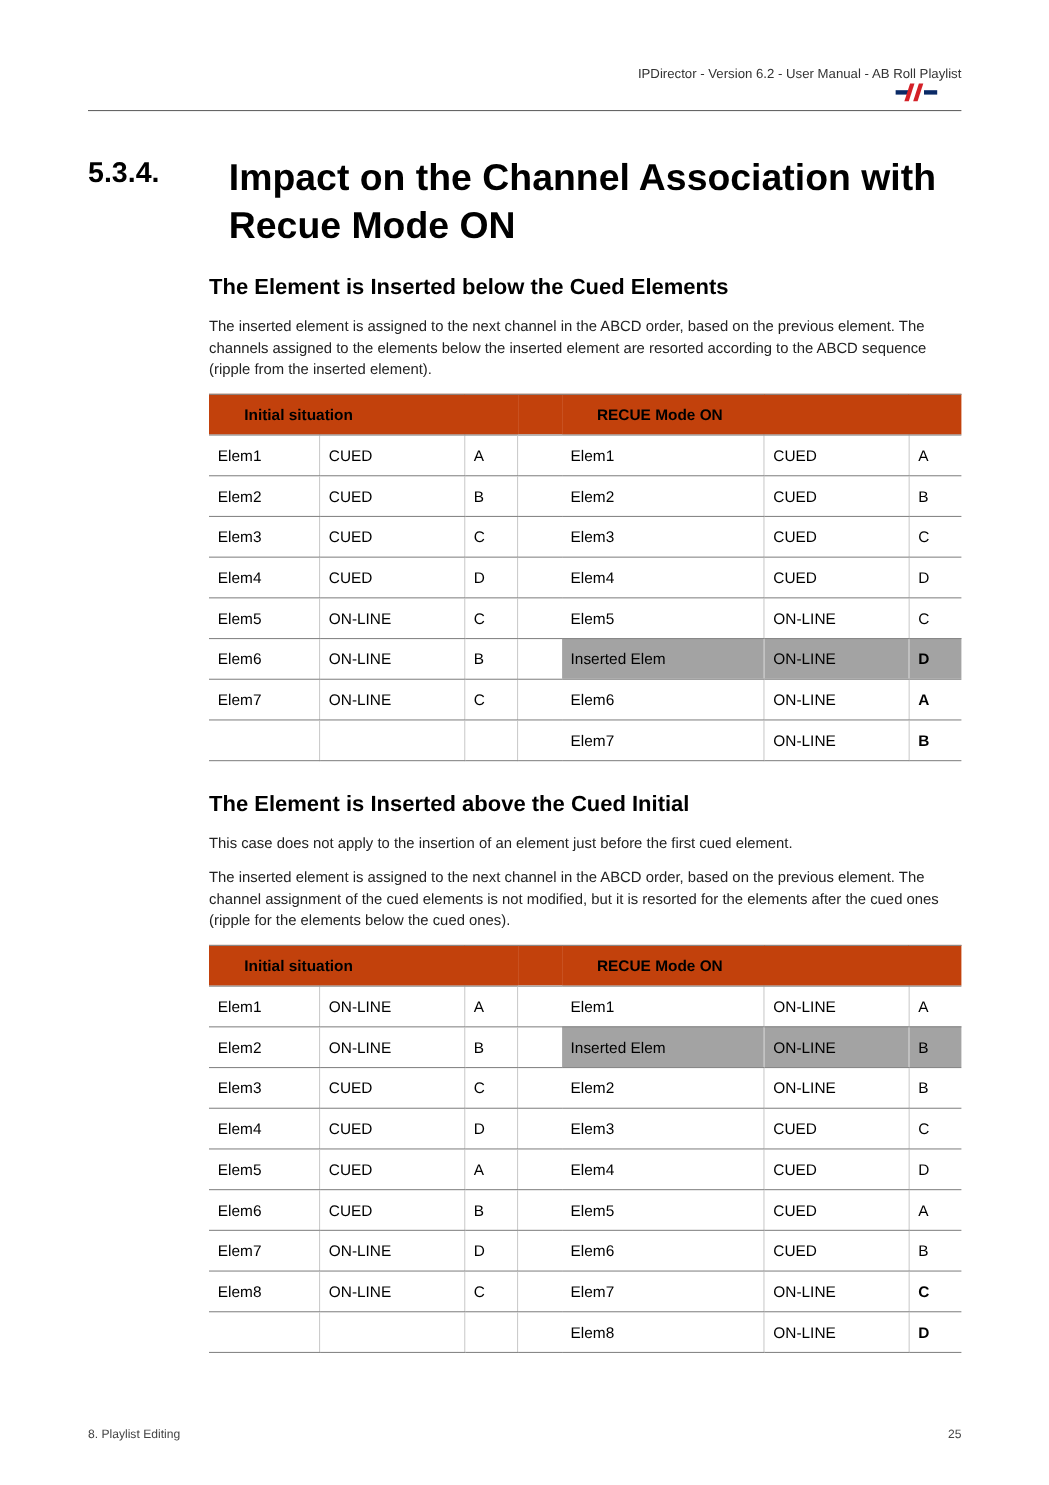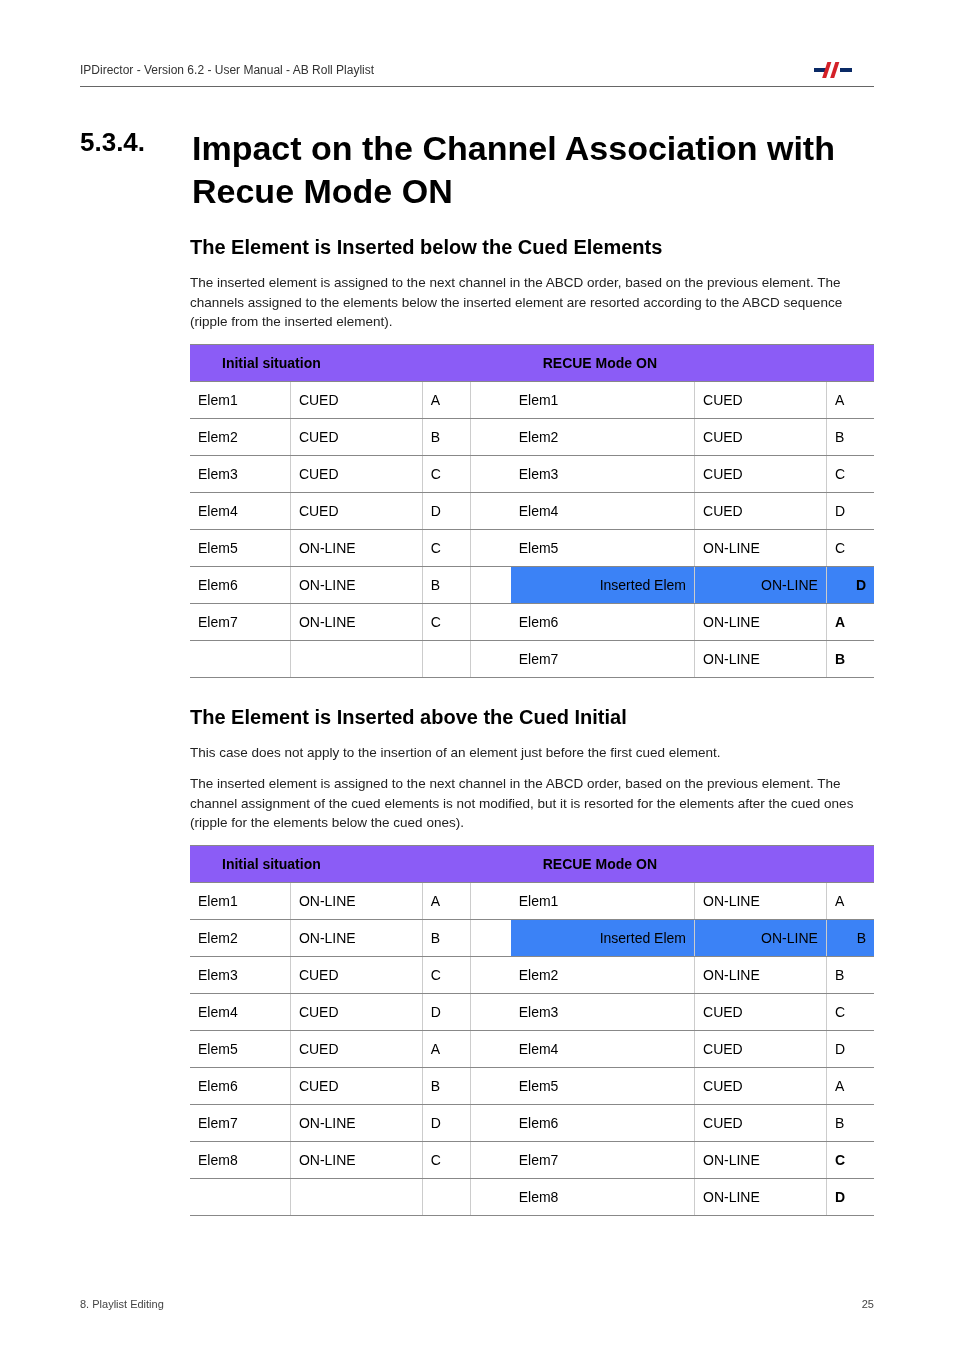--- a/index.html
+++ b/index.html
@@ -1,31 +1,31 @@
 <!DOCTYPE html>
 <html><head>
 <meta charset="utf-8">
 <style>
   * { box-sizing: border-box; margin: 0; padding: 0; }
   html, body { width: 954px; height: 1350px; background: #fff; font-family: Arial, Helvetica, sans-serif; color: #000; }
   .page { padding: 60px 80px 40px 80px; position: relative; height: 1350px; }
-  .header-row { display: flex; justify-content: space-between; align-items: center; border-bottom: 1px solid #666; padding-bottom: 6px; margin-bottom: 40px; }
+  .header-row { display: flex; justify-content: space-between; align-items: flex-end; border-bottom: 1px solid #666; padding-bottom: 6px; margin-bottom: 40px; flex-direction: column; }
   .header-text { font-size: 12px; color: #333; }
   .logo { display: flex; align-items: center; gap: 3px; }
-  .section-row { display: flex; align-items: flex-start; gap: 32px; margin-bottom: 24px; }
+  .section-row { display: flex; align-items: flex-start; gap: 48px; margin-bottom: 24px; }
   .section-number { font-size: 26px; font-weight: bold; min-width: 80px; }
   .section-title { font-size: 34px; font-weight: bold; line-height: 1.25; }
   .subheading { font-size: 20px; font-weight: bold; margin: 20px 0 14px 110px; }
   .body-text { font-size: 13.5px; line-height: 1.45; margin: 0 0 12px 110px; color: #222; }
   table.data { width: calc(100% - 110px); margin-left: 110px; border-collapse: collapse; font-size: 14px; margin-bottom: 28px; }
   table.data th, table.data td { border-top: 1px solid #888; border-bottom: 1px solid #888; padding: 10px 8px; text-align: left; vertical-align: middle; }
-  table.data th { background: #8b5cf6; font-weight: bold; padding-left: 32px; }
+  table.data th { background: #c2410c; font-weight: bold; padding-left: 32px; }
   table.data td.div { border-right: 1px solid #ccc; }
   table.data td.spacer { background: #fff; width: 16px; border-top:1px solid #888; border-bottom:1px solid #888; }
-  table.data tr.highlight td.hl { background: #3b82f6; text-align: right; }
+  table.data tr.highlight td.hl { background: #a3a3a3; }
   table.data td.bold { font-weight: bold; }
   .footer { position: absolute; bottom: 40px; left: 80px; right: 80px; display:flex; justify-content: space-between; font-size: 11px; color:#444; border-top:0; }
 </style>
 </head>
 <body>
 
 <div class="page">
   <div class="header-row">
     <div class="header-text">IPDirector - Version 6.2 - User Manual - AB Roll Playlist</div>
     <div class="logo">

